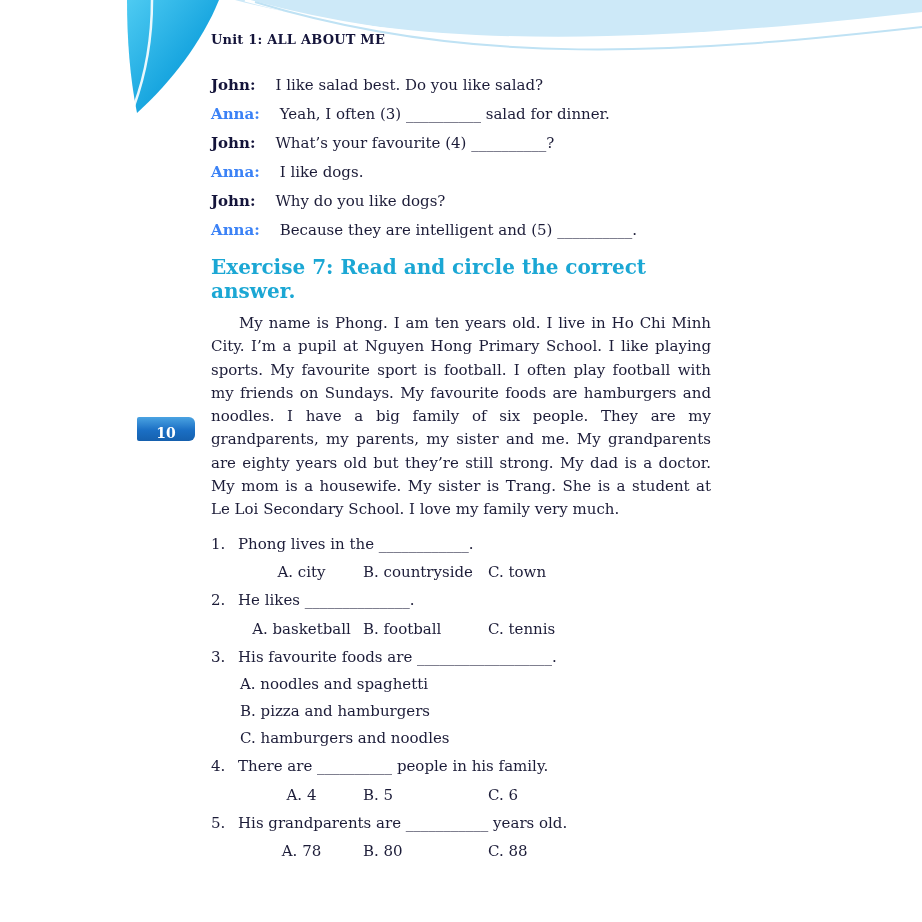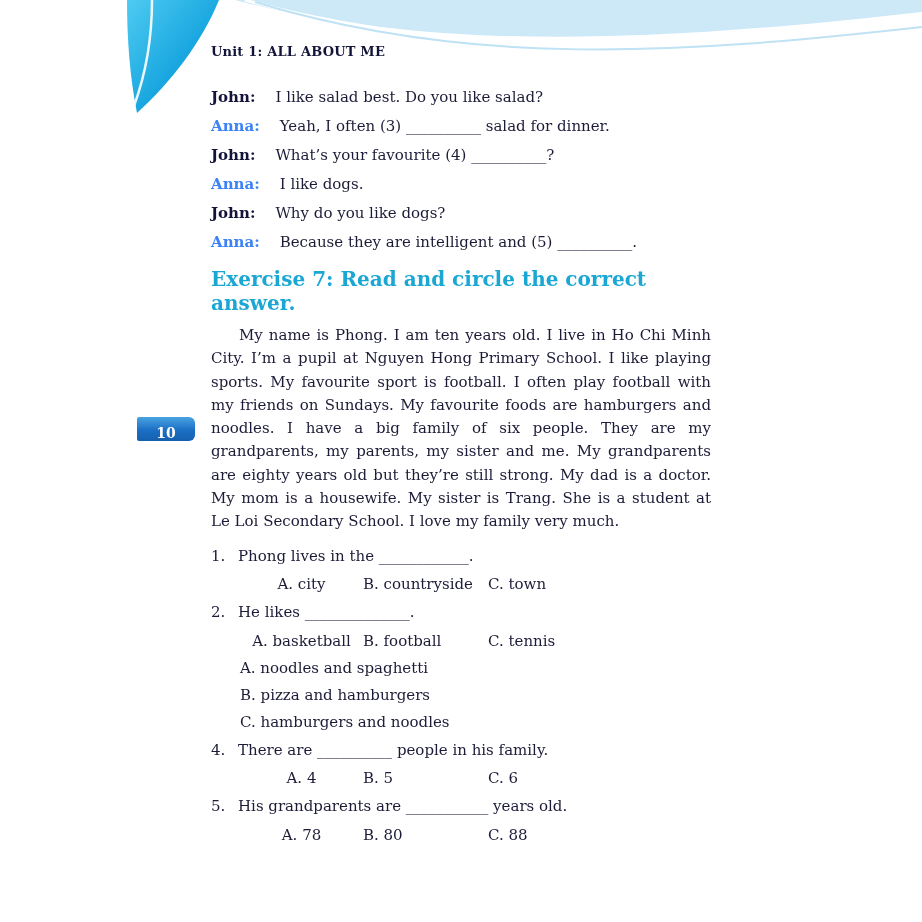--- a/index.html
+++ b/index.html
@@ -22,21 +22,21 @@
     background: linear-gradient(180deg, #4aa3e2 0%, #1b6fc4 55%, #1560ae 100%);
     border-radius: 2px 6px 6px 2px;
     color: #ffffff;
     font-family: "DejaVu Serif", "Liberation Serif", serif;
     font-weight: bold; font-size: 14px;
     display: flex; align-items: flex-end; justify-content: center;
   }
 
   
   .content {
-    position: absolute; left: 211px; top: 44px;
+    position: absolute; left: 211px; top: 32px;
     width: 500px;
   }
 
   .unit-title {
     font-size: 13px; font-weight: bold;
     color: #14143a;
     letter-spacing: 0.2px;
     margin: 0 0 24px 0;
   }
 
@@ -142,20 +142,23 @@
     <div class="question">
       <div class="stem">
         <span class="qnum">2.</span><span>He likes ______________.</span>
       </div>
       <div class="opts row">
         <span class="opt w1">A. basketball</span><span class="opt w2">B. football</span><span class="opt">C. tennis</span>
       </div>
     </div>
 
     <div class="question">
+      <div class="stem">
+        <span class="qnum">3.</span><span>His favourite foods are __________________.</span>
+      </div>
       <div class="opts col">
         <span class="opt">A. noodles and spaghetti</span>
         <span class="opt">B. pizza and hamburgers</span>
         <span class="opt">C. hamburgers and noodles</span>
       </div>
     </div>
 
     <div class="question">
       <div class="stem">
         <span class="qnum">4.</span><span>There are __________ people in his family.</span>

